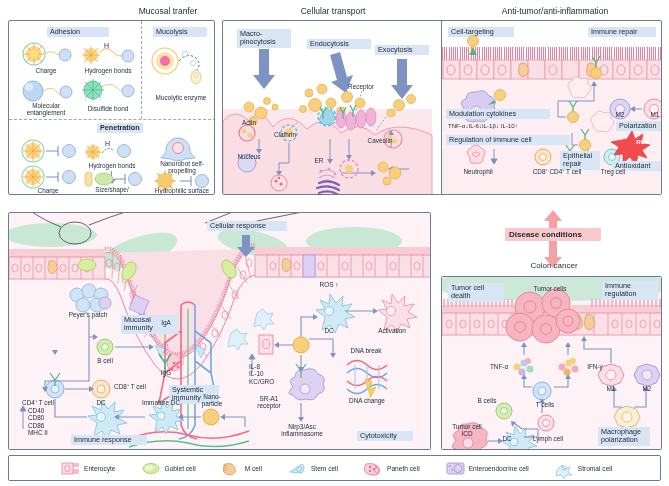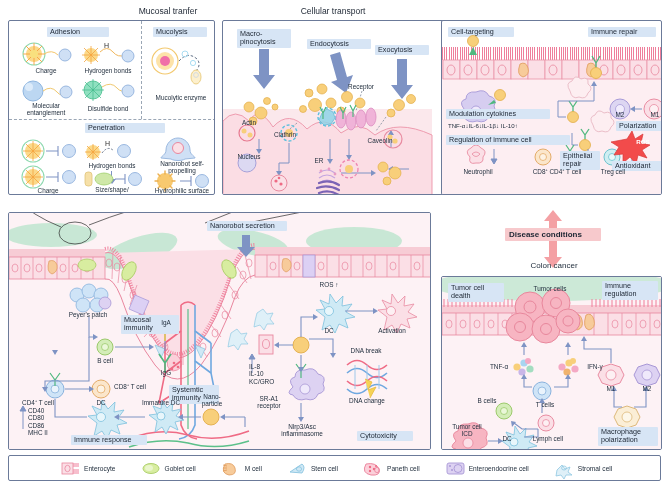--- a/index.html
+++ b/index.html
@@ -44,21 +44,21 @@
 
 <div id="root">
 
   <div class="title" style="left:118px; top:6px; width:100px;">Mucosal tranfer</div>
   <div class="panel" style="left:8px; top:20px; width:207px; height:175px;">
     <div class="dash-h" style="left:0; top:98px; width:207px;"></div>
     <div class="dash-v" style="left:132px; top:0; height:98px;"></div>
 
     <div class="tag" style="left:38px; top:6px; width:62px;">Adhesion</div>
     <div class="tag" style="left:144px; top:6px; width:54px;">Mucolysis</div>
-    <div class="tag" style="left:76px; top:102px; width:80px;">Penetration</div>
+    <div class="tag" style="left:88px; top:102px; width:46px;font-weight:bold;">Penetration</div>
 
     <svg style="position:absolute;left:8px;top:20px;" width="58" height="26">
       <g>
         <circle cx="17" cy="13" r="11" fill="none" stroke="#8fd9b0" stroke-width="1.1"></circle>
         <circle cx="17" cy="13" r="8" fill="#fbd98a"></circle>
         <g stroke="#f5a33c" stroke-width="0.9">
           <line x1="17" y1="2" x2="17" y2="24"></line>
             <line x1="6" y1="13" x2="28" y2="13"></line>
           <line x1="9" y1="5" x2="25" y2="21"></line>
             <line x1="25" y1="5" x2="9" y2="21"></line>
@@ -328,20 +328,21 @@
     <div class="lbl" style="left:10px; top:98px; width:32px;">Actin</div>
     <div class="lbl" style="left:8px; top:132px; width:36px;">Nucleus</div>
     <div class="lbl" style="left:44px; top:110px; width:36px;">Clathrin</div>
     <div class="lbl" style="left:40px; top:172px; width:42px;">Lysosome</div>
     <div class="lbl" style="left:118px; top:62px; width:40px;">Receptor</div>
     <div class="lbl" style="left:86px; top:136px; width:20px;">ER</div>
     <div class="lbl" style="left:94px; top:172px; width:28px;">Golgi</div>
     <div class="lbl" style="left:136px; top:116px; width:42px;">Caveolin</div>
   </div>
 
+  <div class="title" style="left:467px; top:6px; width:176px;">Anti-tumor/anti-inflammation</div>
   <div class="panel" style="left:441px; top:20px; width:221px; height:175px;">
     <div class="lamina" style="left:0; top:58px; width:221px; height:117px; background:#fdeef2;"></div>
     <div class="villi" style="left:0; top:26px; width:221px; height:13px;"></div>
     <div class="epi" style="left:0; top:39px; width:221px; height:19px; background:#f8cdd8;"></div>
     <svg style="position:absolute;left:0;top:39px;" width="221" height="19">
       <g fill="#fbdfe6" stroke="#ea93a8" stroke-width="0.8">
         <rect x="1" y="0" width="17" height="19"></rect>
           <rect x="18" y="0" width="17" height="19"></rect>
         <rect x="35" y="0" width="17" height="19"></rect>
           <rect x="52" y="0" width="17" height="19"></rect>
@@ -622,21 +623,21 @@
 
       <g fill="none" stroke="#2b2b2b" stroke-width="0.7">
         <ellipse cx="66" cy="20" rx="16" ry="11"></ellipse>
         <path d="M52 14 Q22 2 8 -14"></path>
         <path d="M80 12 Q120 -4 170 -16"></path>
         <path d="M196 10 Q230 -4 268 -18"></path>
         <path d="M212 16 Q290 -2 380 -16"></path>
       </g>
     </svg>
 
-    <div class="tag" style="left:198px; top:8px; width:80px;">Nanorobot secretion</div>
+    <div class="tag" style="left:198px; top:8px; width:80px;">Cellular response</div>
     <svg style="position:absolute;left:228px;top:22px;" width="18" height="22">
       <path d="M5 0 l8 0 l0 12 l5 0 l-9 10 l-9 -10 l5 0 z" fill="#7e93c4"></path>
     </svg>
 
     <svg style="position:absolute;left:0;top:0;" width="423" height="238">
 
       <g fill="#cfe4f7" stroke="#89b2dd" stroke-width="0.8">
         <circle cx="68" cy="82" r="7"></circle>
           <circle cx="80" cy="78" r="7"></circle>
           <circle cx="92" cy="82" r="7"></circle>
@@ -966,21 +967,21 @@
     <div class="lbl" style="left:42px; top:86px; width:30px;">TNF-α</div>
     <div class="lbl" style="left:138px; top:86px; width:30px;">IFN-γ</div>
     <div class="lbl" style="left:86px; top:124px; width:34px;">T cells</div>
     <div class="lbl" style="left:30px; top:120px; width:30px;">B cells</div>
     <div class="lbl" style="left:84px; top:158px; width:44px;">Lymph cell</div>
     <div class="lbl" style="left:54px; top:158px; width:22px;">DC</div>
     <div class="lbl wrap" style="left:4px; top:146px; width:42px;">Tumor cell ICD</div>
     <div class="lbl" style="left:158px; top:108px; width:22px;">M1</div>
     <div class="lbl" style="left:194px; top:108px; width:22px;">M2</div>
     <div class="lbl" style="left:174px; top:152px; width:22px;">M0</div>
-    <div class="tag wrap" style="left:156px; top:150px; width:60px;">Macrophage polarization</div>
+    <div class="tag wrap" style="left:156px; top:150px; width:52px;">Macrophage polarization</div>
   </div>
 
   <div class="legend">
     <div class="legend-item" style="margin-left:52px;">
       <span class="legend-ico">
         <svg width="19" height="13">
           <rect x="1" y="1" width="11" height="11" fill="#fbdfe6" stroke="#e9879f" stroke-width="0.8"></rect>
           <ellipse cx="6.5" cy="6.5" rx="2.6" ry="3.2" fill="none" stroke="#e9879f" stroke-width="0.8"></ellipse>
           <g stroke="#ef7e9b" stroke-width="1">
               <line x1="13" y1="1" x2="13" y2="5"></line>

